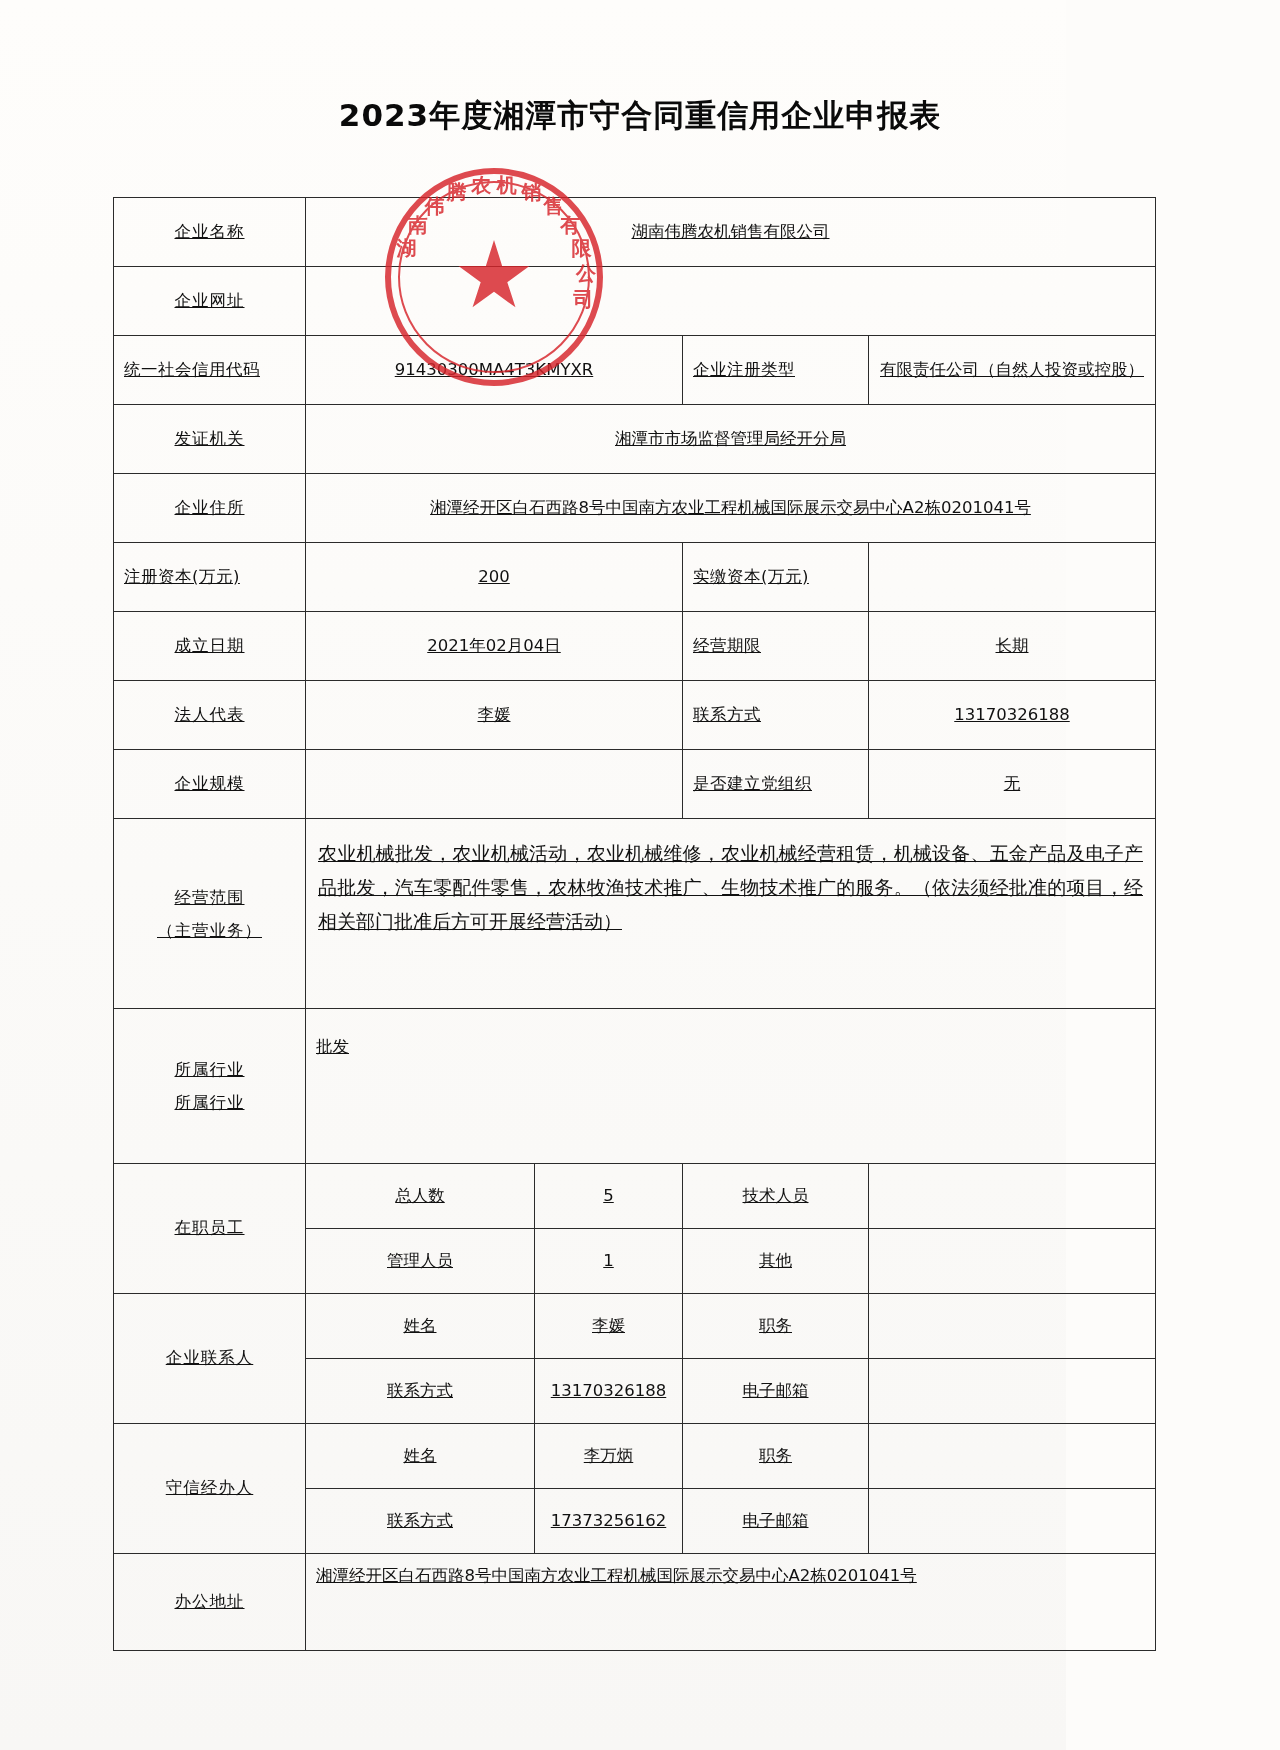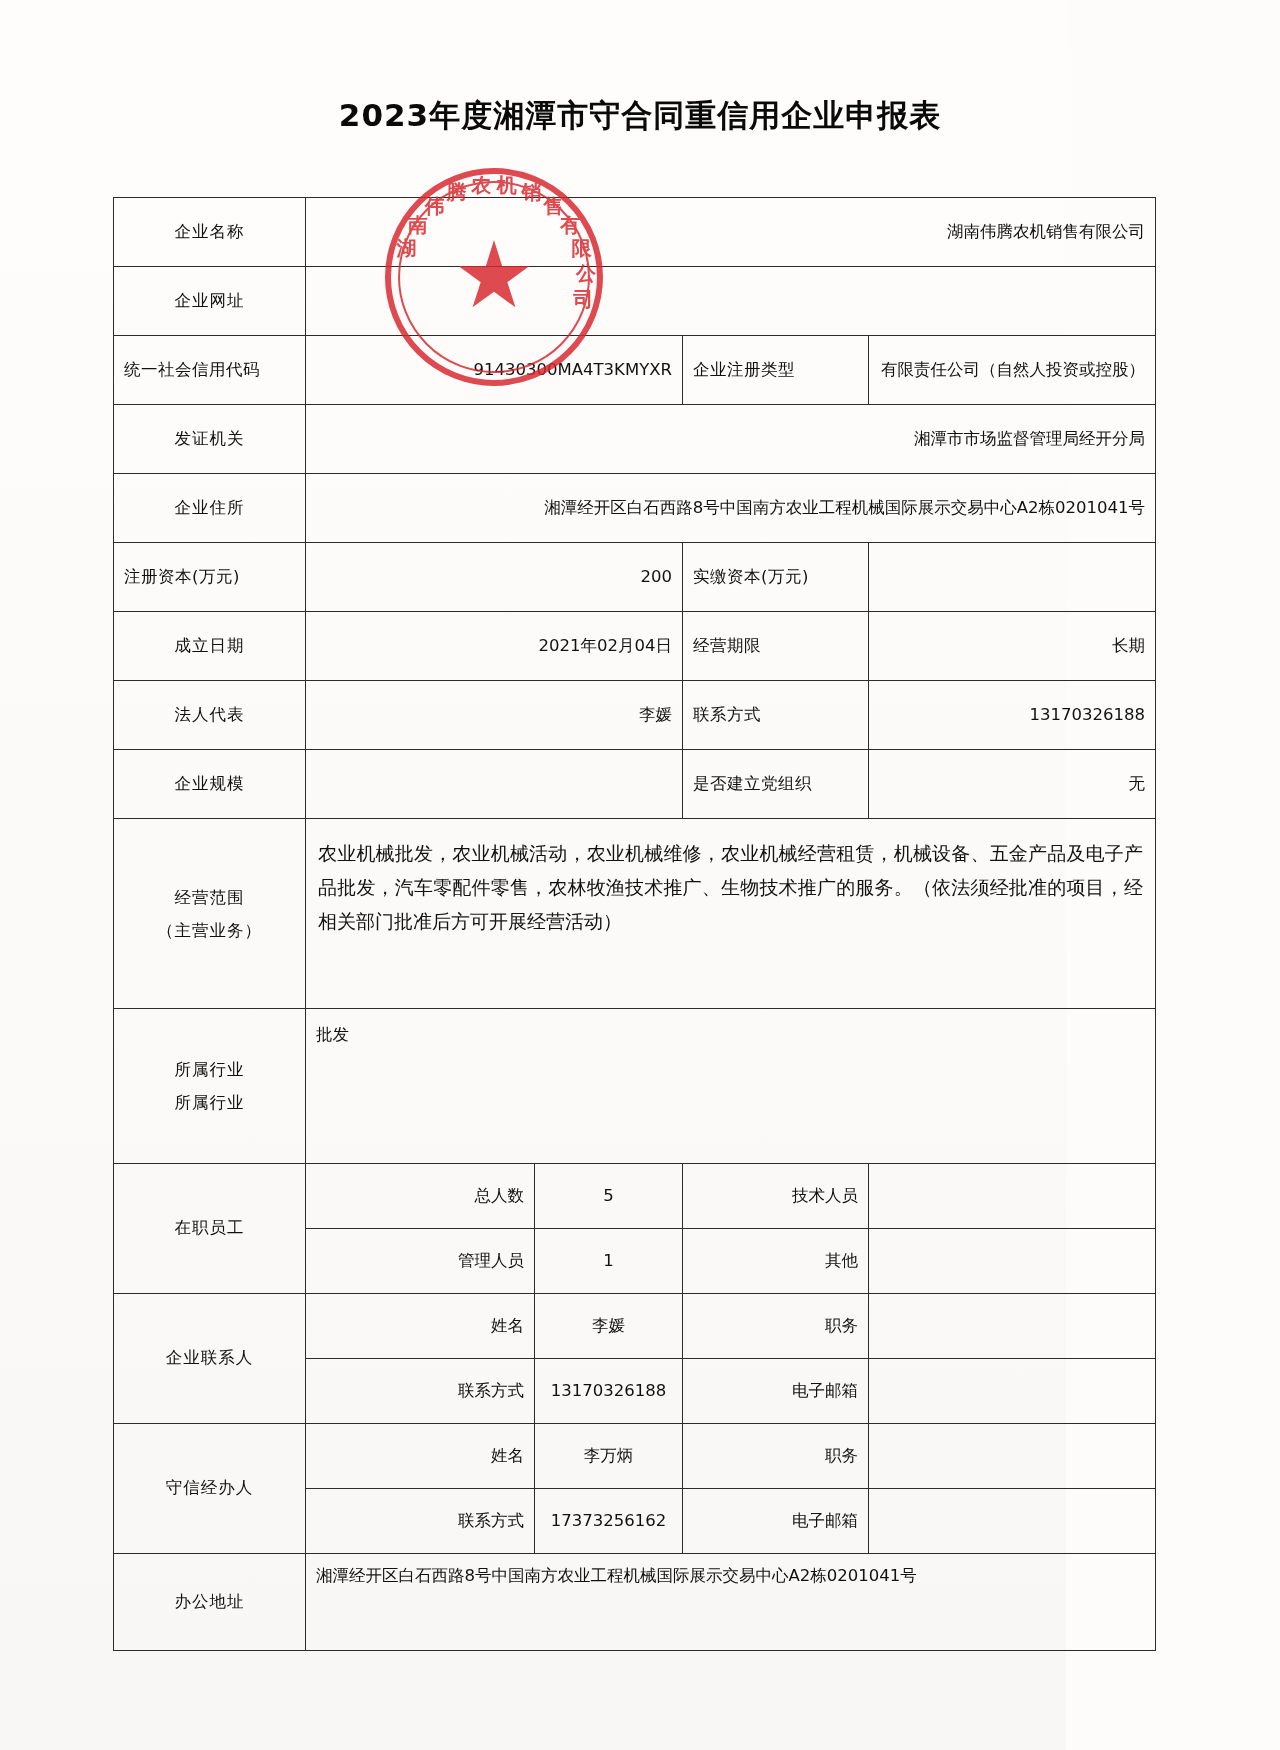--- a/index.html
+++ b/index.html
@@ -34,20 +34,21 @@
     color: #0a0a0a;
     font-family: "DejaVu Sans", "Liberation Sans", sans-serif;
   }
   table.form {
     position: absolute;
     top: 197px;
     left: 113px;
     width: 1042px;
     border-collapse: collapse;
     table-layout: fixed;
+    text-decoration: underline;
   }
   table.form td {
     border: 1.3px solid #2b2b2b;
     padding: 7px 10px;
     font-size: 16.5px;
     vertical-align: middle;
     line-height: 1.5;
     color: #111;
     font-family: "DejaVu Sans", "Liberation Sans", sans-serif;
   }
@@ -56,21 +57,21 @@
     font-weight: 500;
     letter-spacing: 1px;
   }
   td.lbl-left {
     text-align: left;
     padding-left: 14px;
     font-weight: 500;
     letter-spacing: 0.5px;
   }
   td.val {
-    text-align: right;
+    text-align: center;
     padding-left: 14px;
   }
   td.val-c {
     text-align: center;
   }
   .h-tall { height: 54px; }
   .h-mid  { height: 50px; }
   .scope-text {
     font-size: 19px;
     line-height: 1.78;
@@ -210,21 +211,21 @@
       </td>
     </tr>
 
     <tr>
       <td class="lbl" style="height:140px">
         <div class="label-stack">
           <div>所属行业</div>
           <div>所属行业</div>
         </div>
       </td>
-      <td colspan="4" style="vertical-align:top; padding-top:14px;">批发</td>
+      <td colspan="4" style="vertical-align:top; padding-top:26px;">批发</td>
     </tr>
 
     <tr>
       <td class="lbl" rowspan="2">在职员工</td>
       <td class="val h-mid">总人数</td>
       <td class="val-c h-mid">5</td>
       <td class="val h-mid">技术人员</td>
       <td class="val h-mid"></td>
     </tr>
 

